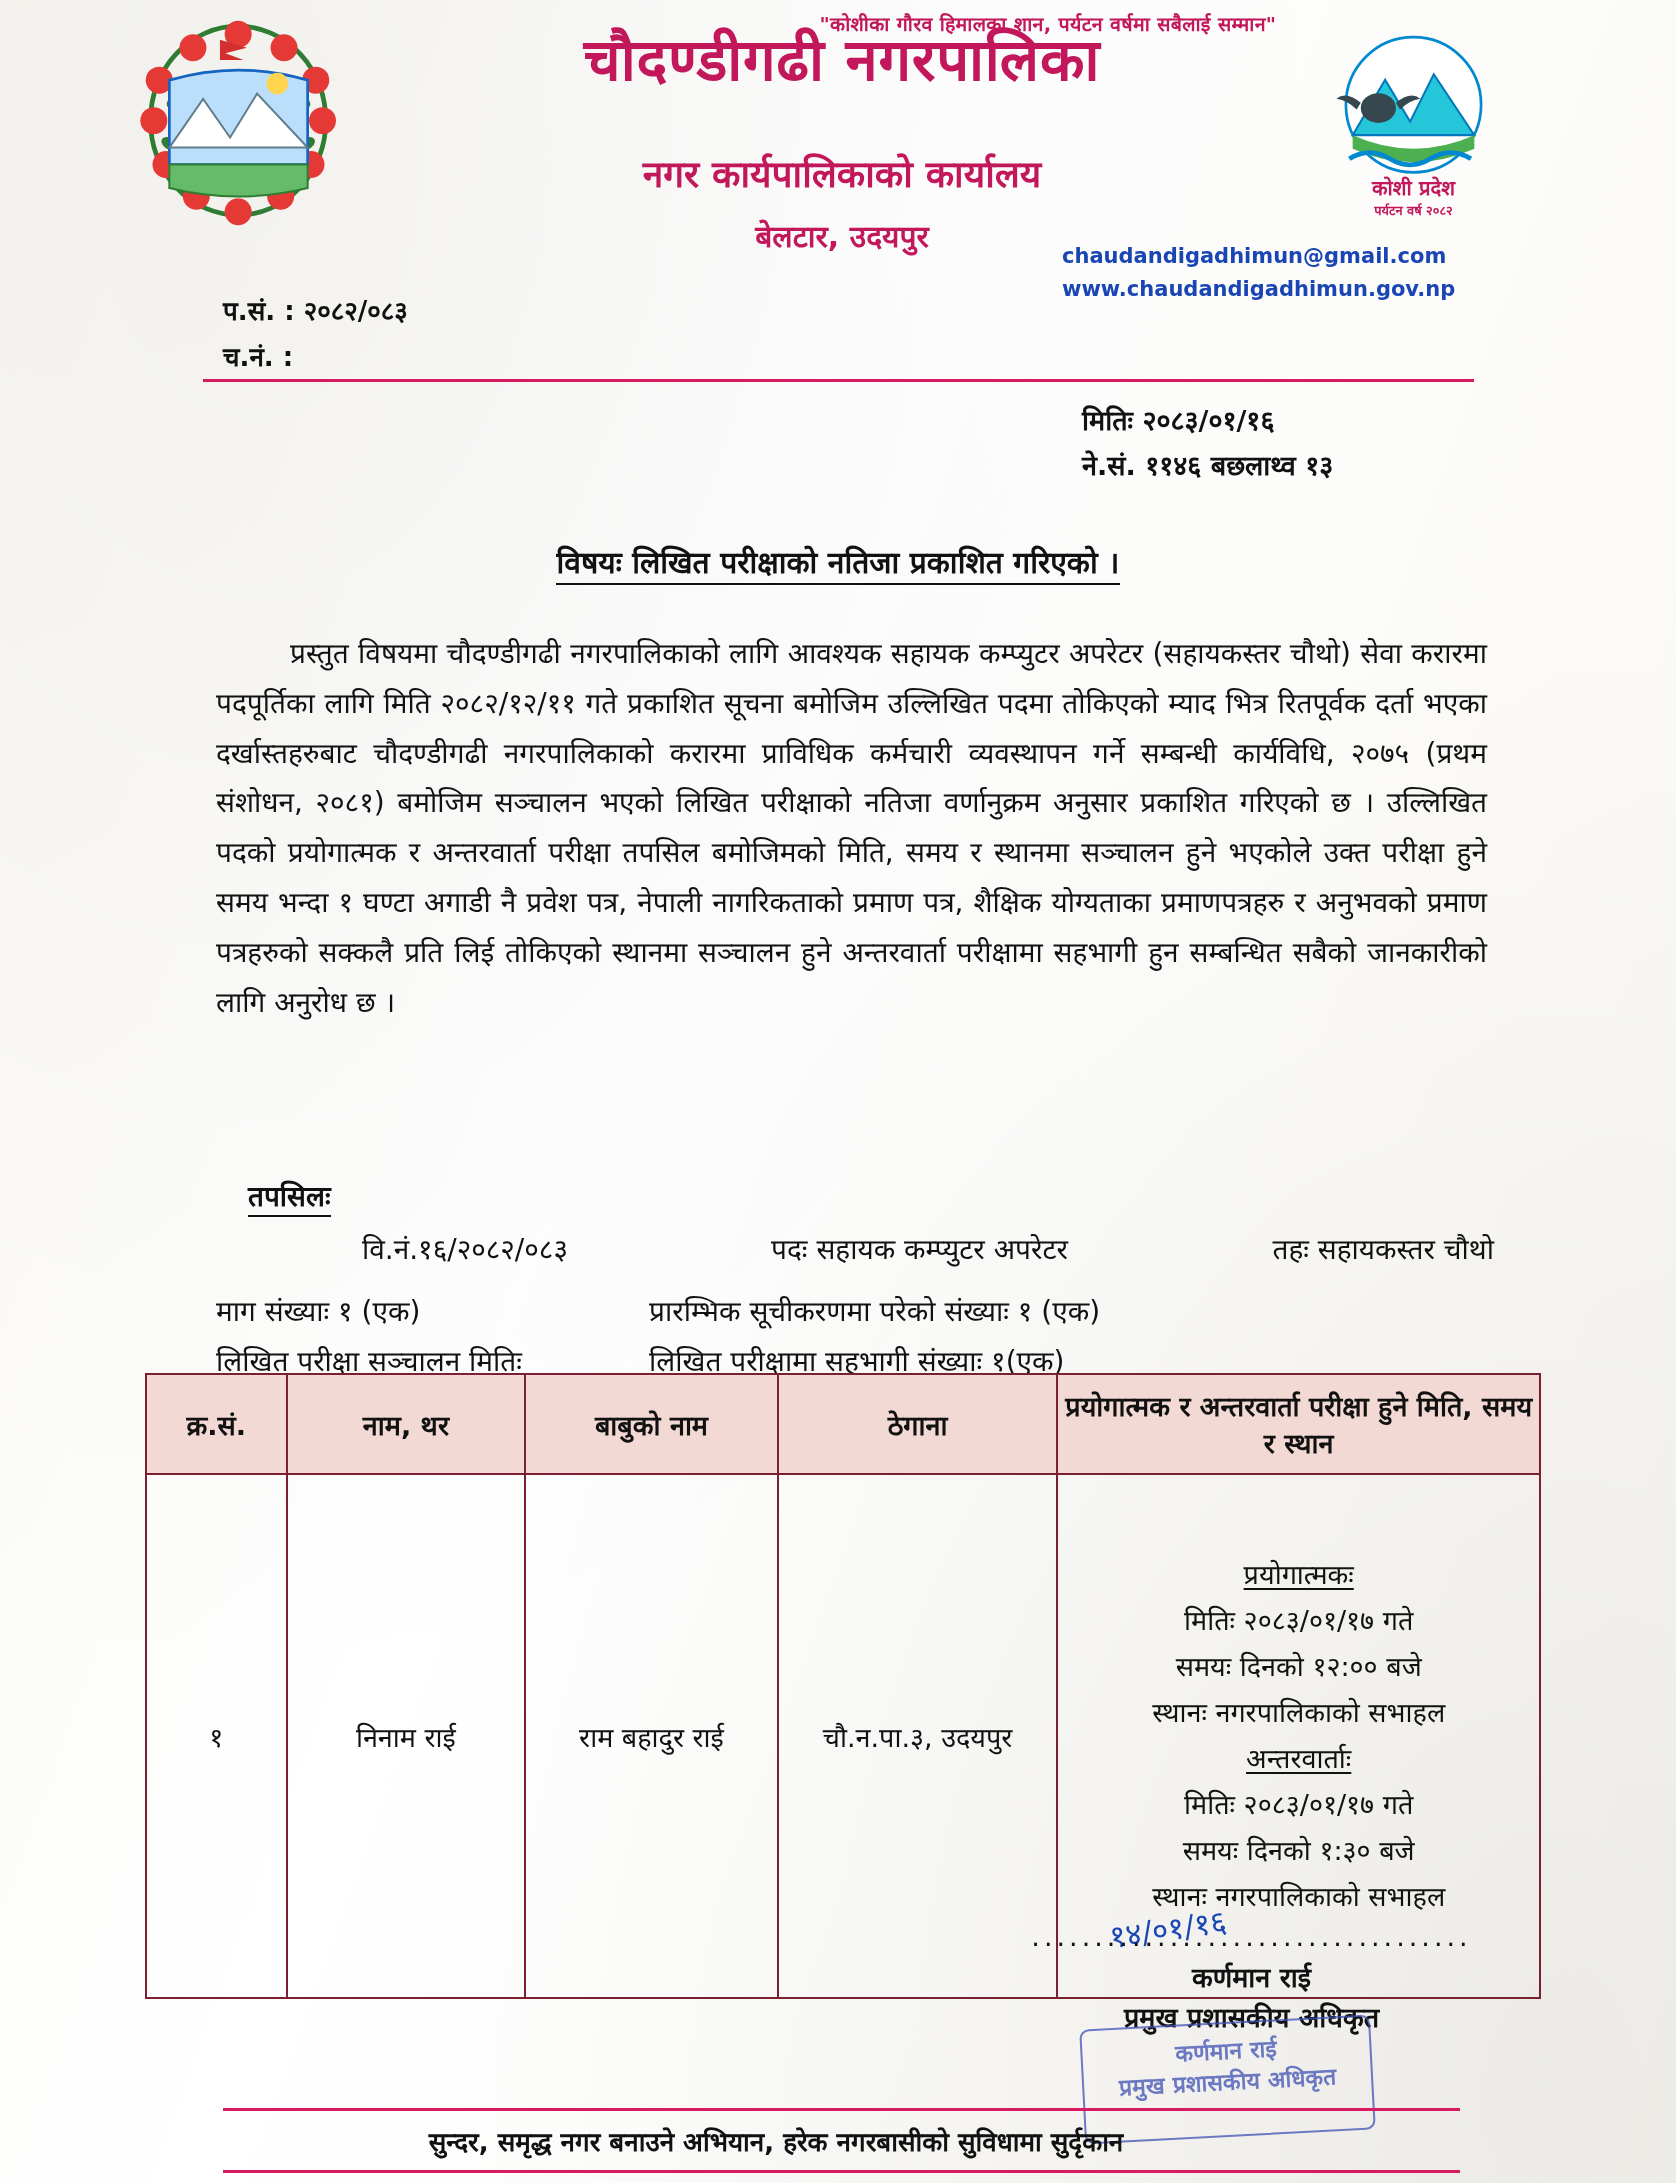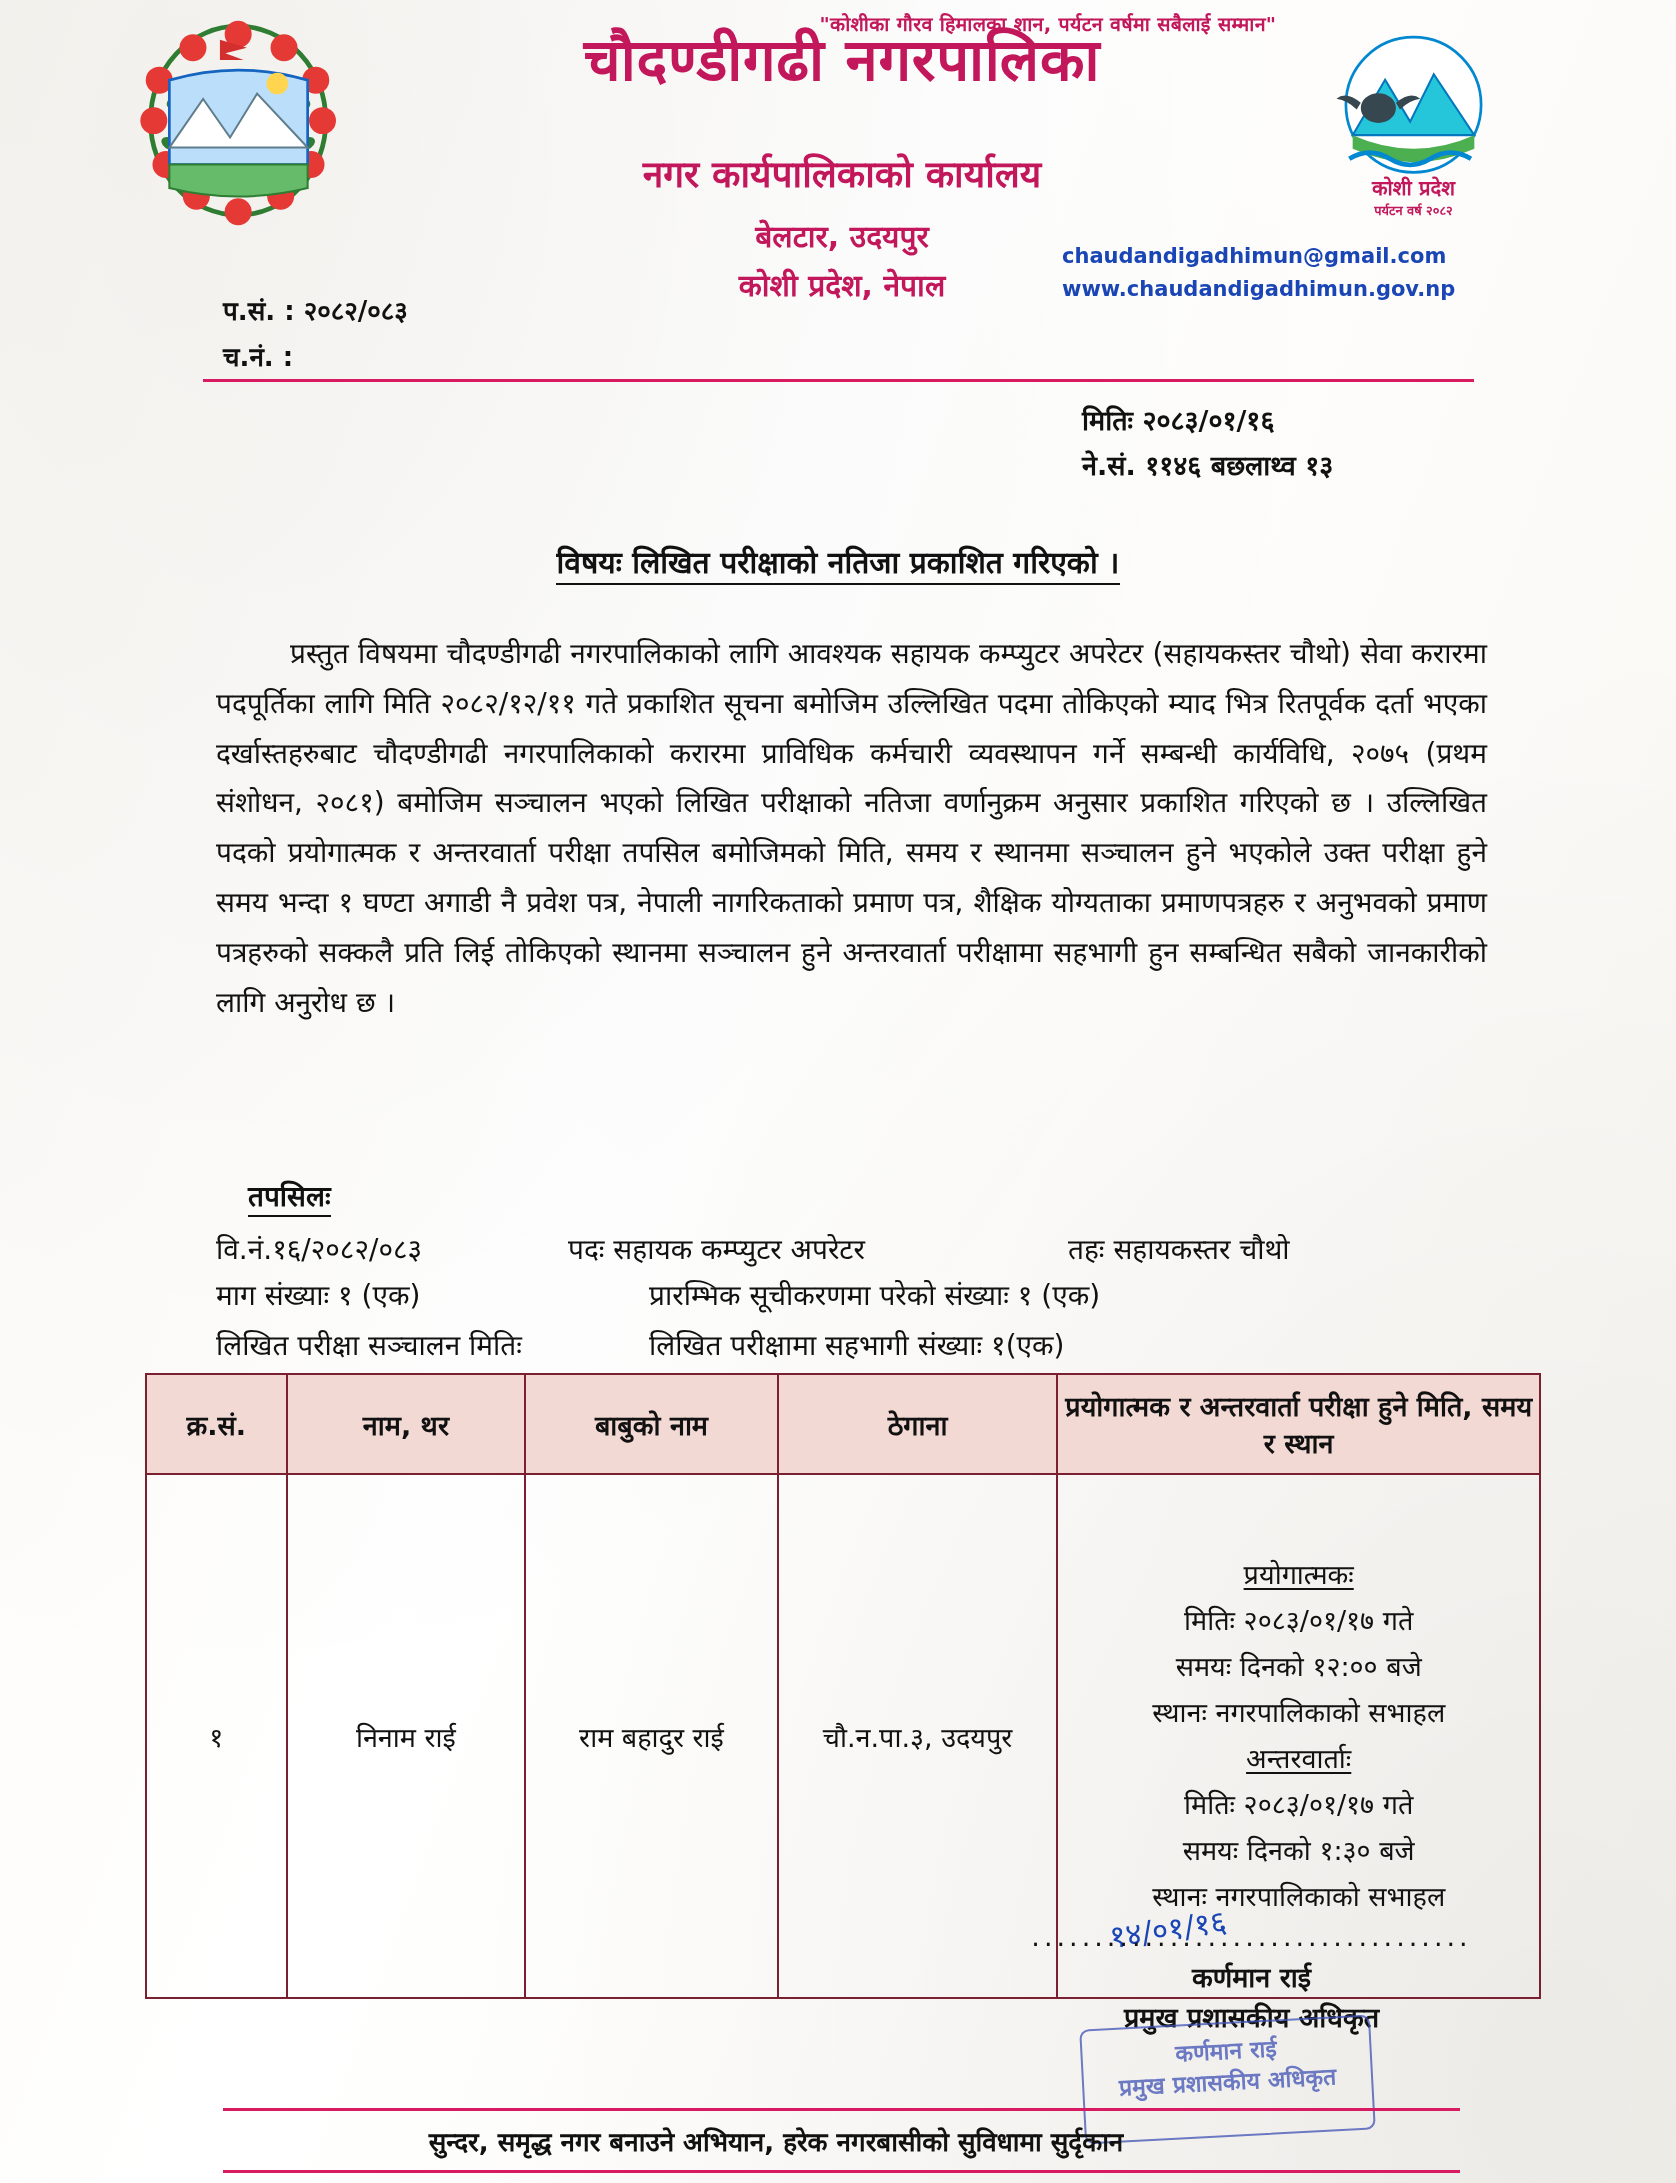--- a/index.html
+++ b/index.html
@@ -169,21 +169,22 @@
     position: absolute;
     left: 216px; top: 1227px;
     width: 1278px;
     font-size: 28px;
     color: #111;
     line-height: 1.65;
   }
   .detail-row {
     display: flex;
     width: 100%;
-    margin-bottom: 0;
+    margin-bottom: 16px;
+    text-align: right;
   }
   .dr-a { width: 352px; }
   .dr-b { flex: 1; }
   .detail-row-2 { display:flex; width:100%; margin-bottom: 4px;}
   .dr2-a { width: 433px; }
   .dr2-b { flex: 1; }
 
   
   .result-table {
     position: absolute;
@@ -355,21 +356,20 @@
         <path d="M45 215 L250 215 L250 250 Q147 275 45 250 Z" fill="#66bb6a" stroke="#2e7d32" stroke-width="3"></path>
         <circle cx="205" cy="95" r="16" fill="#ffd54f"></circle>
 
         <path d="M120 60 L120 30 L160 42 L128 50 L155 60 Z" fill="#d32f2f"></path>
       </svg>
     </div>
 
     <div class="org-title">चौदण्डीगढी नगरपालिका</div>
     <div class="org-sub1">नगर कार्यपालिकाको कार्यालय</div>
     <div class="org-sub2">बेलटार, उदयपुर</div>
-    <div class="org-sub3">कोशी प्रदेश, नेपाल</div>
 
     <div class="koshi-logo">
       <svg width="203" height="196" viewBox="0 0 300 290">
         <circle cx="150" cy="115" r="100" fill="#ffffff" stroke="#0288d1" stroke-width="4"></circle>
         <path d="M60 160 L108 78 L145 140 L180 70 L240 160 Z" fill="#26c6da" stroke="#0277bd" stroke-width="3"></path>
         <path d="M60 160 Q150 200 240 160 L240 180 Q150 220 60 180 Z" fill="#4caf50"></path>
         <path d="M55 195 q30 -18 60 0 q30 18 60 0 q30 -18 60 0" fill="none" stroke="#0288d1" stroke-width="7"></path>
 
         <g fill="#37474f">
           <ellipse cx="98" cy="120" rx="26" ry="22"></ellipse>

